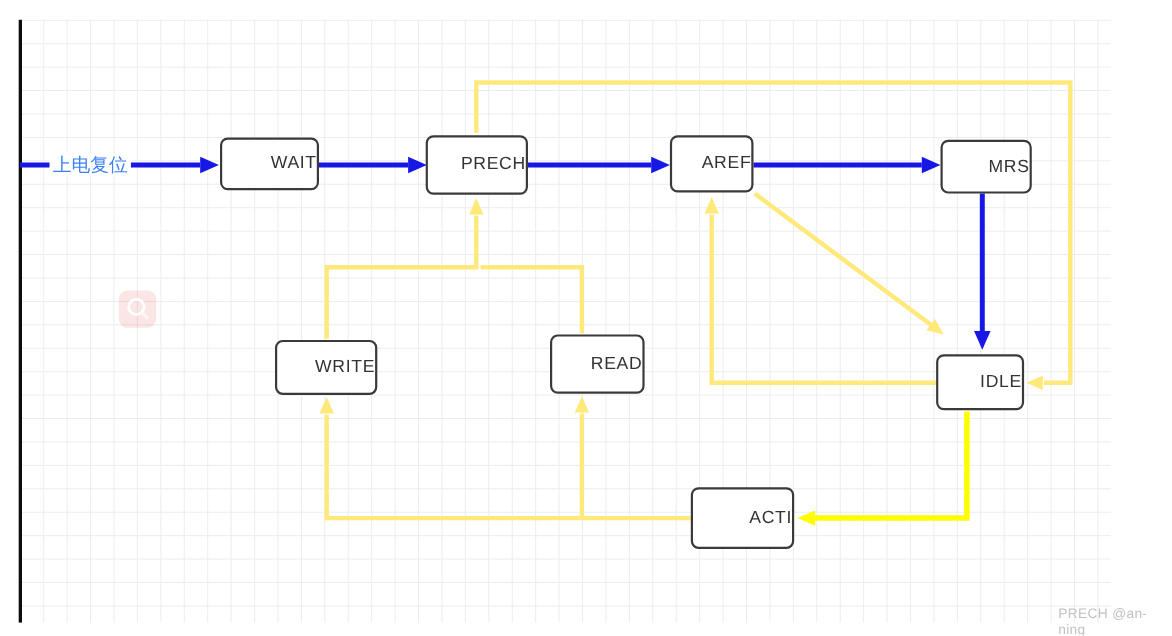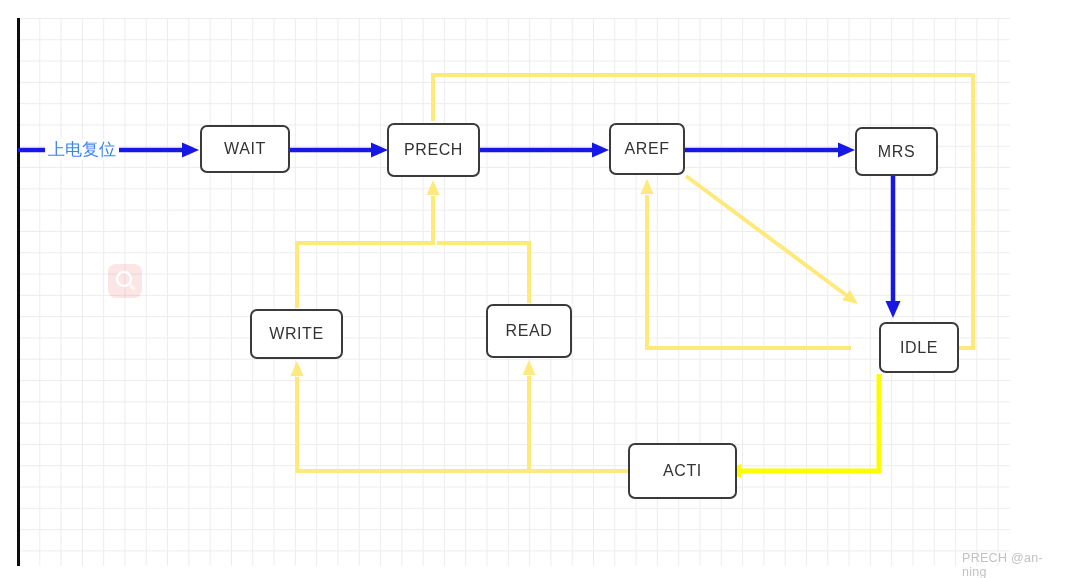--- a/index.html
+++ b/index.html
@@ -15,21 +15,21 @@
     background-size:21.3px 21.3px;
   }
   #axis-line{
     position:absolute;left:17px;top:18px;width:2.5px;height:548px;background:#0c0c0c;
   }
   #edges-svg{position:absolute;left:0;top:0;width:1065px;height:578px;}
   #nodes-layer{position:absolute;left:0;top:0;width:1065px;height:578px;pointer-events:none;}
   .node{
     position:absolute;box-sizing:border-box;background:#ffffff;
     border:2.5px solid #3a3a3a;border-radius:7px;
-    display:flex;align-items:center;justify-content:center;
+    display:flex;align-items:center;justify-content:flex-end;
     font-size:16px;color:#333;letter-spacing:0.6px;
   }
   #start-label{
     position:absolute;left:45px;top:139px;background:#ffffff;
     padding:0 3px;font-size:17px;color:#3b82f6;line-height:21px;
   }
   #magnifier-btn{
     position:absolute;left:108px;top:264px;width:34px;height:34px;
     border-radius:8px;background:rgba(233,95,95,0.16);
   }
@@ -80,30 +80,30 @@
       </div>
       <div class="node" style="left: 387px; top: 123px; width: 93px; height: 54px;">
         <span>PRECH</span>
       </div>
       <div class="node" style="left: 609px; top: 123px; width: 76px; height: 52px;">
         <span>AREF</span>
       </div>
       <div class="node" style="left: 855px; top: 127px; width: 83px; height: 49px;">
         <span>MRS</span>
       </div>
-      <div class="node" style="left: 851px; top: 322px; width: 80px; height: 51px; margin-left: 28px;">
+      <div class="node" style="left: 851px; top: 322px; width: 80px; height: 51px;">
         <span>IDLE</span>
       </div>
       <div class="node" style="left: 250px; top: 309px; width: 93px; height: 50px;">
         <span>WRITE</span>
       </div>
-      <div class="node" style="left: 486px; top: 304px; width: 86px; height: 54px;">
+      <div class="node" style="left: 500px; top: 304px; width: 86px; height: 54px;">
         <span>READ</span>
       </div>
-      <div class="node" style="left: 628px; top: 443px; width: 109px; height: 56px;">
+      <div class="node" style="left: 628px; top: 443px; width: 94px; height: 56px;">
         <span>ACTI</span>
       </div>
     </div>
 
   <div id="start-label">上电复位</div>
 
   <div id="magnifier-btn">
     <svg width="34" height="34" viewBox="0 0 34 34">
       <circle cx="16" cy="15" r="7" fill="none" stroke="rgba(255,255,255,0.95)" stroke-width="2.6"></circle>
       <line x1="21" y1="20" x2="26.5" y2="25.5" stroke="rgba(255,245,245,0.95)" stroke-width="3"></line>

